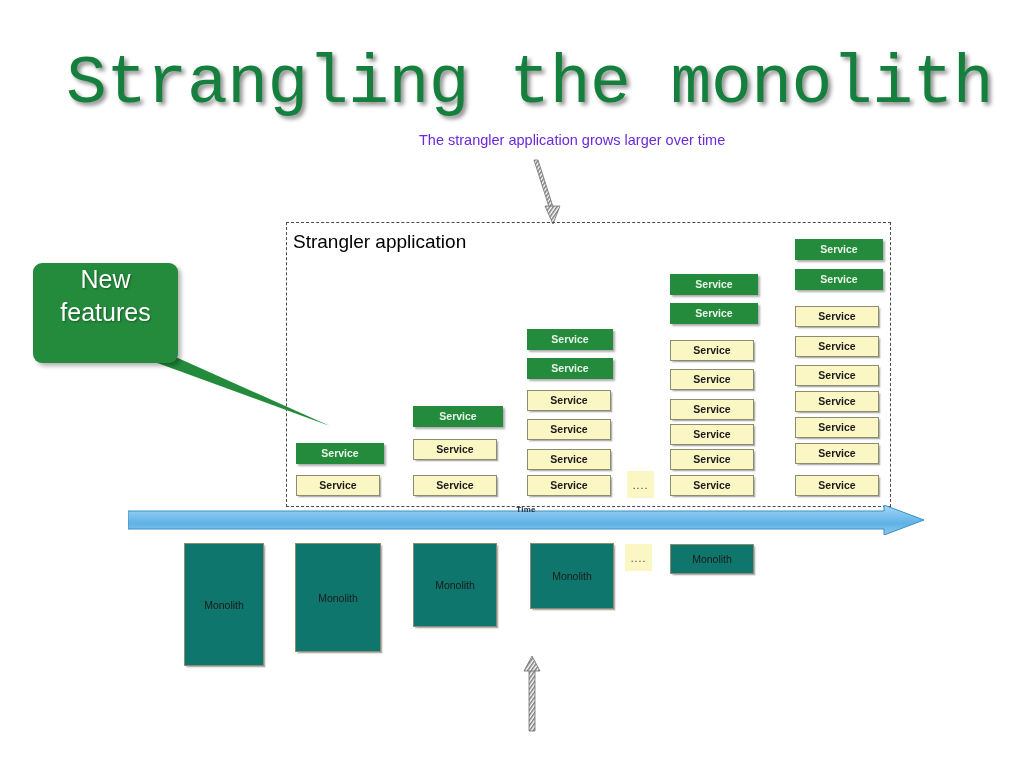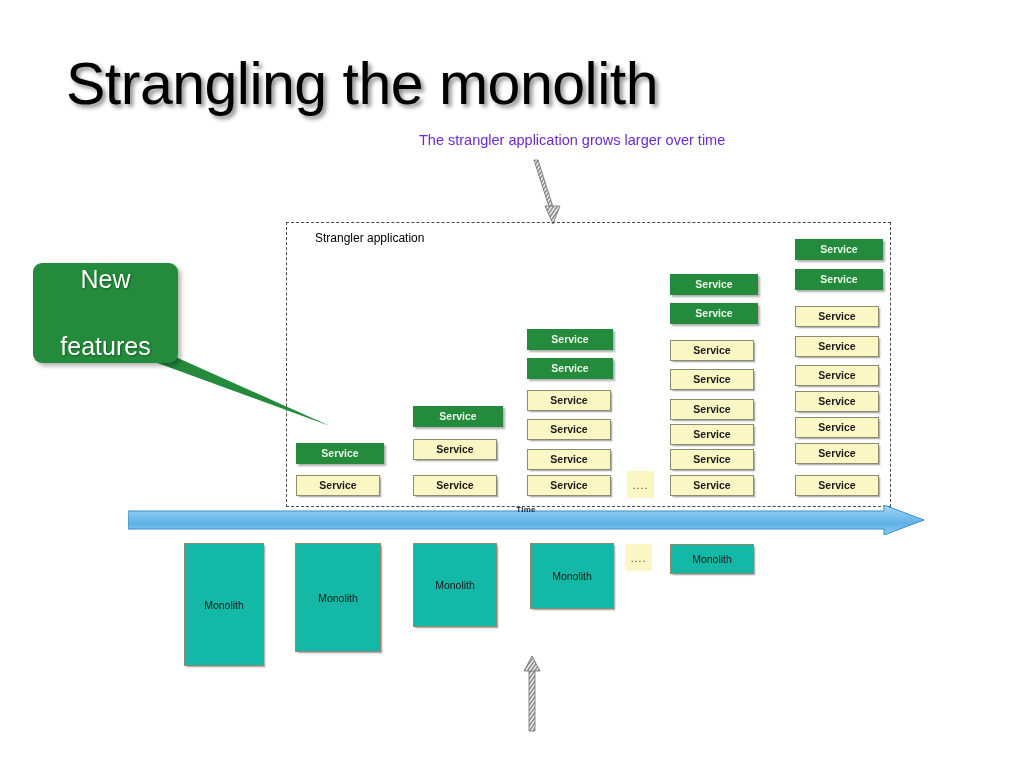--- a/index.html
+++ b/index.html
@@ -6,40 +6,41 @@
   body{
     width:1024px;height:768px;background:#ffffff;overflow:hidden;position:relative;
     font-family:"Liberation Sans","DejaVu Sans",sans-serif;
     -webkit-font-smoothing:antialiased;
   }
   #stage{position:absolute;left:0;top:0;width:1024px;height:768px;}
 
   
   #title{
     position:absolute;left:66px;top:46px;
-    font-size:59px;line-height:76px;font-weight:400;color:#000000;
+    font-size:68px;line-height:76px;font-weight:400;color:#15803d;
     letter-spacing:-0.5px;
     text-shadow:3px 3px 4px rgba(0,0,0,0.45);
     white-space:nowrap;
+    font-family:Liberation Mono, monospace;
   }
 
   
   .caption{
     position:absolute;font-size:14.5px;color:#6d28d9;white-space:nowrap;line-height:18px;
   }
   #cap-top{left:419px;top:131px;}
   #cap-bottom{left:457px;top:733px;}
 
   
   #strangler-box{
     position:absolute;left:286px;top:222px;width:605px;height:285px;
     border:1.4px dashed #4a4a4a;box-sizing:border-box;background:transparent;
   }
   #strangler-label{
-    position:absolute;left:293px;top:231px;font-size:12px;color:#000;white-space:nowrap;margin-left:22px;
+    position:absolute;left:293px;top:231px;font-size:19px;color:#000;white-space:nowrap;
   }
 
   
   .svc{
     position:absolute;box-sizing:border-box;
     display:flex;align-items:center;justify-content:center;
     font-size:10.5px;line-height:11px;font-weight:bold;
   }
   .svc.yellow{
     background:#fbf7c4;border:1.3px solid #8c8c70;color:#1a1a1a;
@@ -51,21 +52,21 @@
   }
   .ellipsis-box{
     position:absolute;background:#fbf7c4;border:none;
     display:flex;align-items:center;justify-content:center;
     font-size:10.5px;color:#3a3a3a;letter-spacing:1px;
   }
 
   
   .monolith{
     position:absolute;box-sizing:border-box;
-    background:#14b8a6;border:1.3px solid #8c8c70;color:#1a1a1a;
+    background:#0f766e;border:1.3px solid #8c8c70;color:#1a1a1a;
     box-shadow:1.5px 1.5px 1.5px rgba(0,0,0,0.30);
     display:flex;align-items:center;justify-content:center;
     font-size:10.5px;line-height:12px;
   }
 
   
   #time-arrow{position:absolute;left:128px;top:505px;width:796px;height:30px;}
   #time-label{
     position:absolute;left:128px;top:505px;width:796px;height:30px;
     display:flex;align-items:flex-start;justify-content:center;
@@ -75,21 +76,21 @@
 
   
   #callout-tail{position:absolute;left:30px;top:258px;width:300px;height:215px;}
   #callout-box{
     position:absolute;left:33px;top:263px;width:145px;height:100px;
     background:#238b3b;border-radius:9px;
     box-shadow:3px 3px 4px rgba(0,0,0,0.30);
   }
   #callout-text{
     position:absolute;left:33px;top:263px;width:145px;height:100px;
-    display:flex;flex-direction:column;align-items:center;justify-content:space-between;
+    display:flex;flex-direction:column;align-items:center;justify-content:flex-start;
     color:#ffffff;font-size:25px;line-height:33px;text-align:center;
     text-shadow:1px 1px 2px rgba(0,0,0,0.35);
   }
 
   
   .grey-arrow{position:absolute;}
   #arrow-top{left:528px;top:158px;width:50px;height:68px;}
   #arrow-bottom{left:512px;top:655px;width:40px;height:78px;}
 </style>
 </head>

